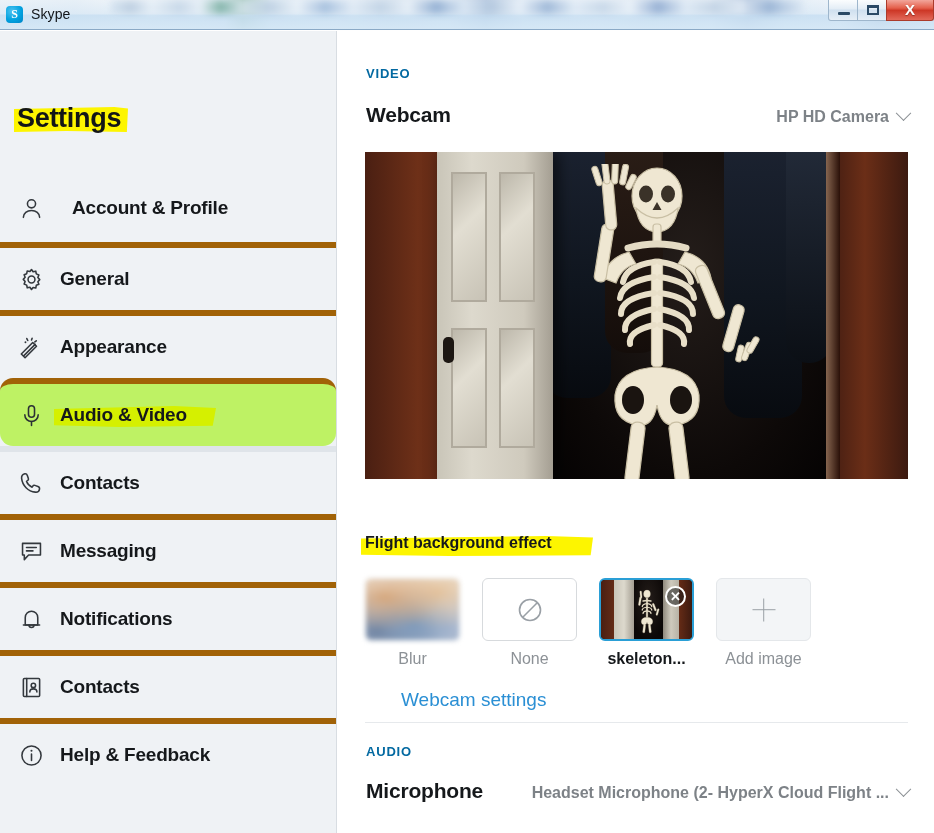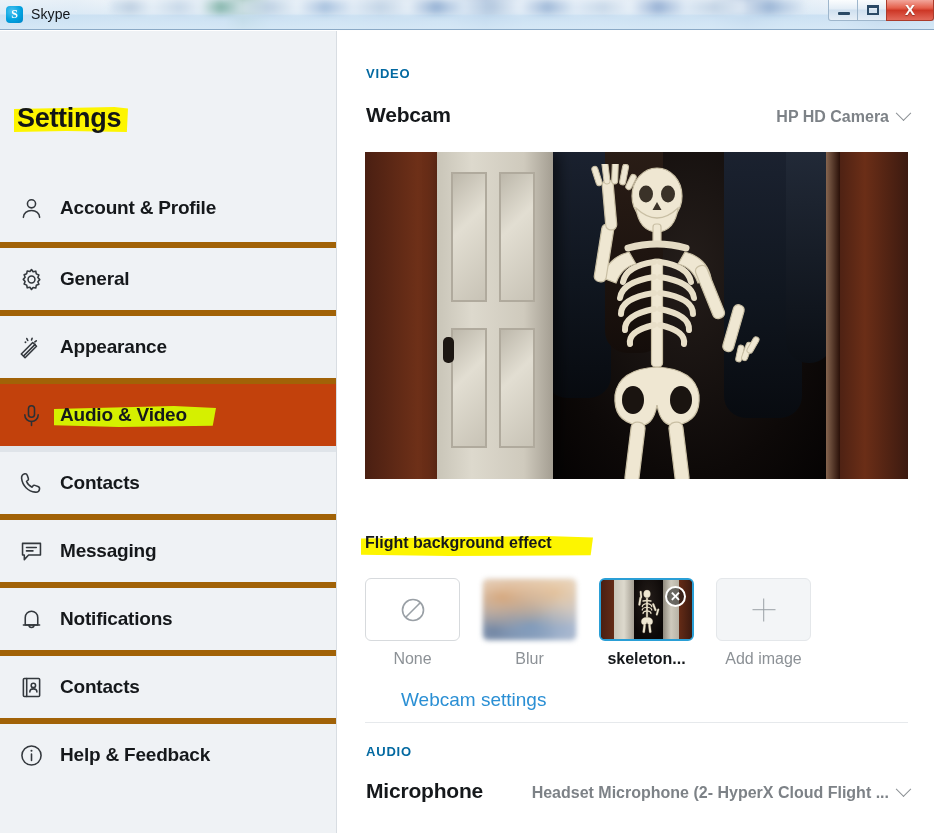--- a/index.html
+++ b/index.html
@@ -159,22 +159,22 @@
 
   .nav { margin-top: 40px; }
   .nav-item {
     position: relative;
     height: 68px;
     display: flex;
     align-items: center;
     padding-left: 14px;
     border-top: 6px solid #a16207;
   }
-  .nav-item:first-child { border-top: none; }
-  .nav-item.selected { background: #c2410c; }
+  .nav-item:first-child { border-top: none; gap: 12px; }
+  .nav-item.selected { background: #bef264; border-radius: 13px; }
   .nav-item.selected + .nav-item { border-top-color: #dfe4e9; }
   .nav-icon {
     width: 34px;
     flex: 0 0 34px;
     display: flex;
     align-items: center;
     justify-content: center;
     color: #33383d;
   }
   .nav-label-wrap { position: relative; display: inline-block; margin-left: 12px; }
@@ -648,35 +648,35 @@
     </div>
 
     <div class="caption-wrap">
       <div class="hl"></div>
       <div class="caption">Flight background effect</div>
     </div>
 
     <div class="thumbs">
 
       <div class="thumb">
+        <div class="thumb-box thumb-blur"></div>
+        <div class="thumb-label">
+          <span>Blur</span>
+        </div>
+      </div>
+
+      <div class="thumb">
         <div class="thumb-box thumb-none">
           <svg width="28" height="28" viewBox="0 0 24 24" fill="none" stroke="#9aa0a6" stroke-width="1.4">
             <circle cx="12" cy="12" r="9"></circle>
             <line x1="5.8" y1="18.2" x2="18.2" y2="5.8"></line>
           </svg>
         </div>
         <div class="thumb-label">
           <span>None</span>
-        </div>
-      </div>
-
-      <div class="thumb">
-        <div class="thumb-box thumb-blur"></div>
-        <div class="thumb-label">
-          <span>Blur</span>
         </div>
       </div>
 
       <div class="thumb">
         <div class="thumb-box thumb-img">
           <div class="ti-wallL"></div>
           <div class="ti-wallR"></div>
           <div class="ti-closet"></div>
           <div class="ti-door"></div>
           <div class="ti-door2"></div>

